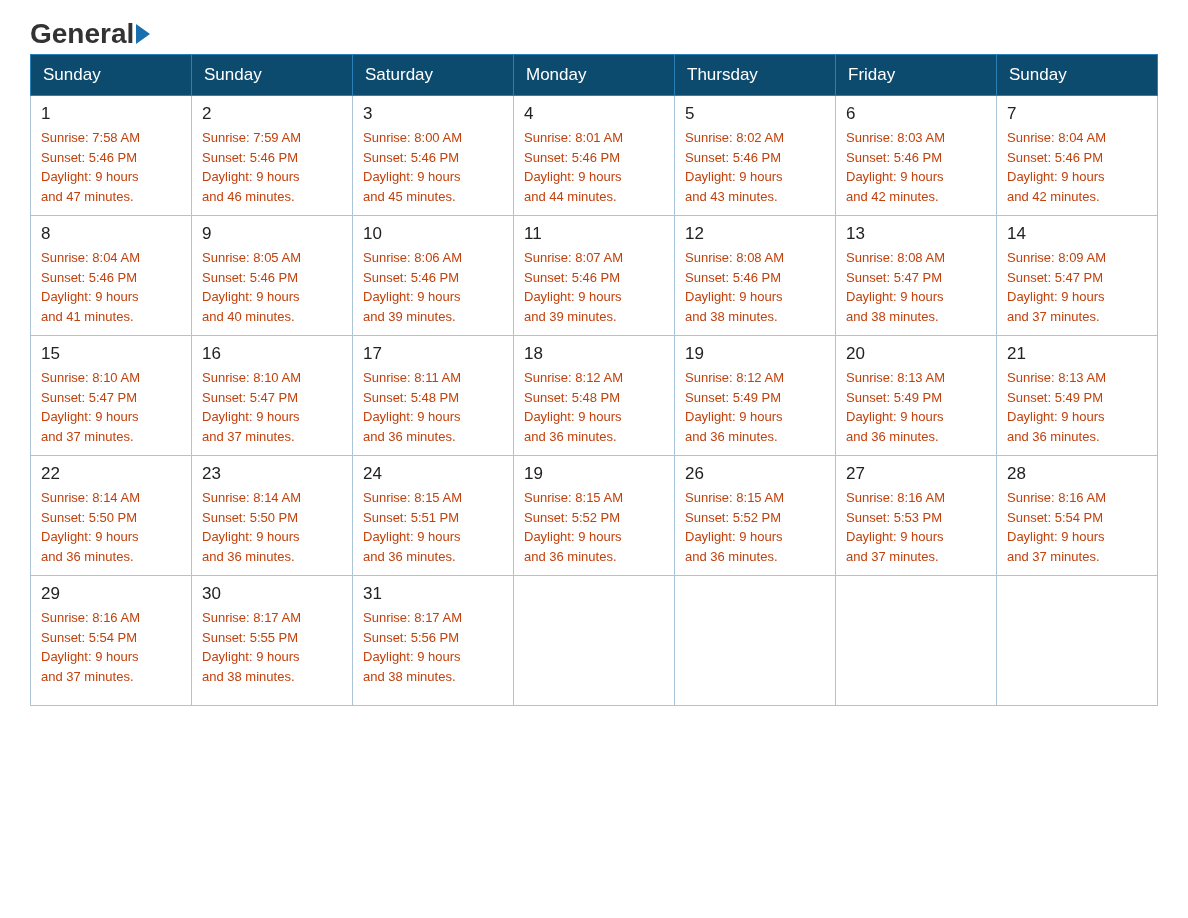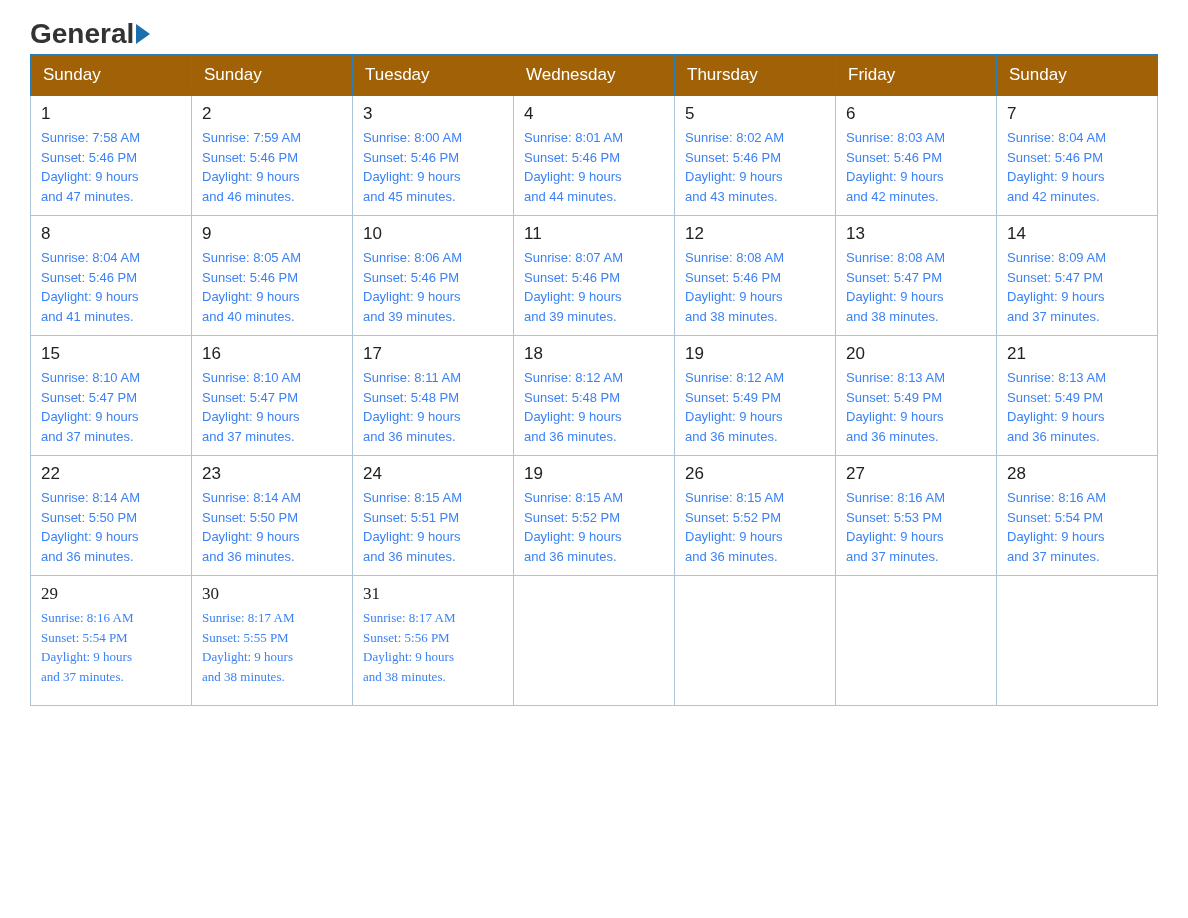--- a/index.html
+++ b/index.html
@@ -60,21 +60,21 @@
       font-size: 26px;
       color: #444;
       margin-top: 4px;
     }
     .calendar {
       width: 100%;
       border-collapse: collapse;
       margin-top: 10px;
     }
     .calendar th {
-      background-color: #a16207;
+      background-color: #0c4a6e;
       color: white;
       padding: 10px 12px;
       text-align: left;
       font-size: 17px;
       font-weight: normal;
       border: 1px solid #2980b9;
     }
     .calendar td {
       border: 1px solid #aac4d8;
       padding: 8px 10px;
@@ -84,29 +84,28 @@
     }
     .day-number {
       font-size: 17px;
       font-weight: normal;
       color: #222;
       display: block;
       margin-bottom: 4px;
     }
     .day-info {
       font-size: 13px;
-      color: #3b82f6;
+      color: #c2410c;
       line-height: 1.5;
     }
     .empty-cell {
       background: #fff;
     }
     tr:last-child td {
       height: 130px;
-      font-family: Liberation Serif, serif;
     }
   </style>
 </head>
 <body>
 
 <div class="header-area">
   <div class="logo">
     <div class="logo-text">
       <span class="logo-general">General</span>
       <span class="logo-arrow"></span>
@@ -117,22 +116,22 @@
     <div class="month-title"></div>
     <div class="location-title"></div>
   </div>
 </div>
 
 <table class="calendar">
   <thead>
     <tr>
     <th>Sunday</th>
         <th>Sunday</th>
-        <th>Tuesday</th>
-        <th>Wednesday</th>
+        <th>Saturday</th>
+        <th>Monday</th>
         <th>Thursday</th>
         <th>Friday</th>
         <th>Sunday</th>
       </tr>
   </thead>
   <tbody id="calendar-body">
   <tr>
         <td>
         <span class="day-number">1</span>
         <div class="day-info">

